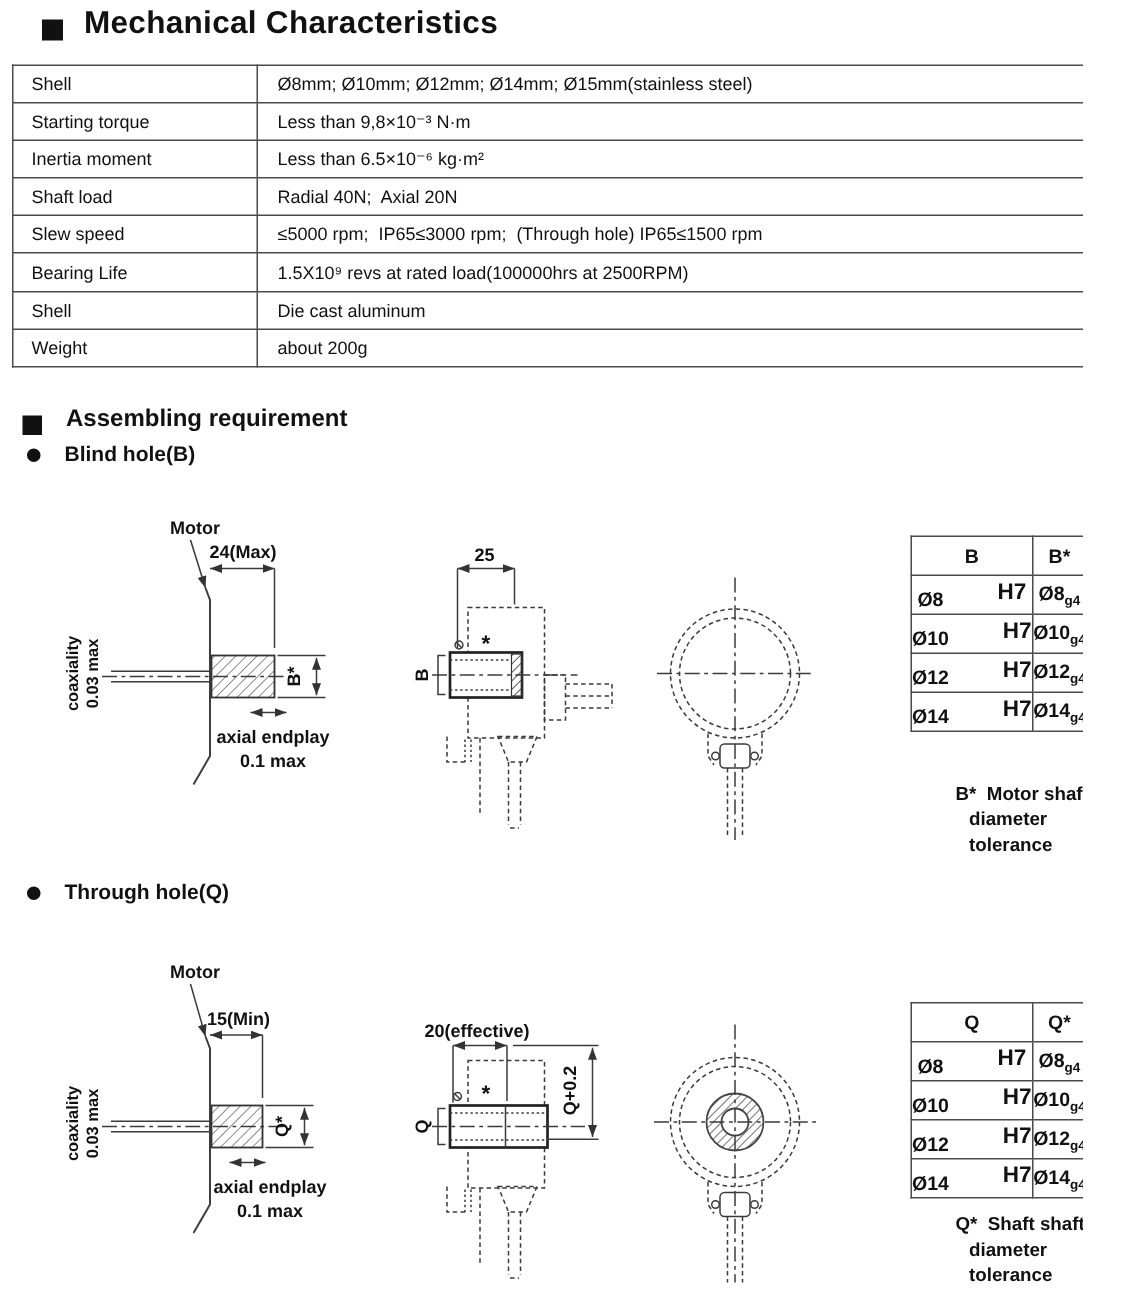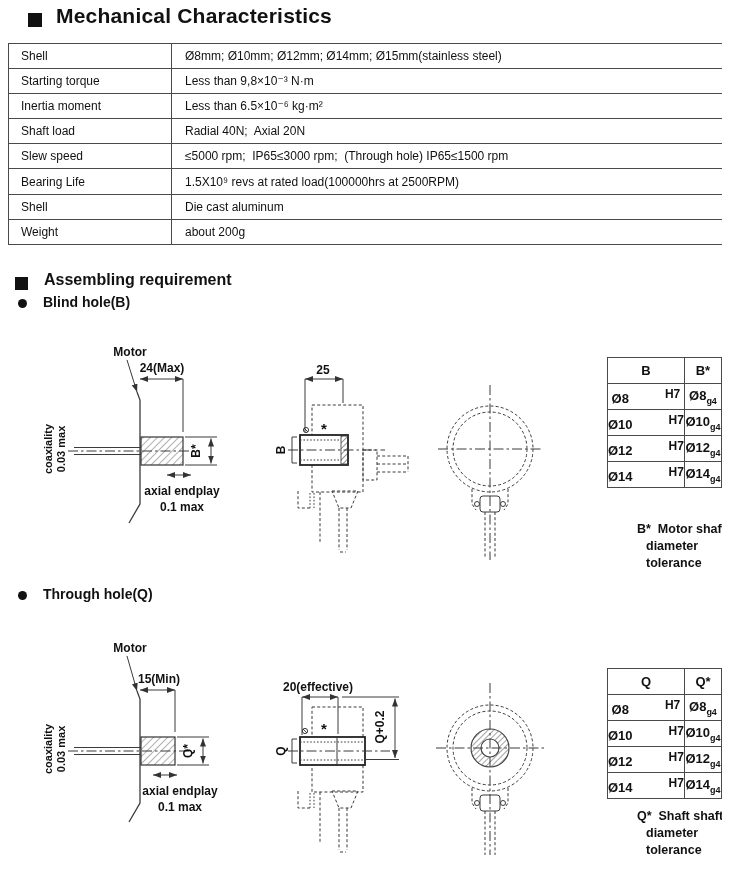--- a/index.html
+++ b/index.html
@@ -13,21 +13,21 @@
 
   .spec-table{position:absolute;left:8px;top:43px;width:727px;border-collapse:collapse;table-layout:fixed;}
   .spec-table td{border:1px solid #4a4a4a;height:24.1px;font-size:12px;color:#111;
     padding:0 0 0 12px;white-space:pre;overflow:hidden;vertical-align:middle;}
   .spec-table td.spec-label{width:150px;}
   .spec-table td.spec-value{padding-left:13px;}
 
   .tol-table{position:absolute;border-collapse:collapse;}
   .tol-table td{border:1px solid #4a4a4a;width:52px;height:25px;text-align:center;vertical-align:middle;
     font-size:13px;font-weight:600;color:#111;padding:0;}
-  .tol-table sup{font-size:12px;margin-left:36px;}
+  .tol-table sup{font-size:15px;margin-left:36px;}
   .tol-table sub{font-size:9px;text-align:center;}
   .tol-caption{position:absolute;font-size:12.5px;font-weight:600;color:#111;line-height:17px;white-space:pre;}
   .tol-caption .cap-line{margin-left:33px;}
   .tol-caption .cap-line:first-child{margin-left:0;padding-left:24px;}
 
   svg.draw{position:absolute;overflow:visible;}
   svg.draw text{font-family:"Liberation Sans","DejaVu Sans",sans-serif;font-size:12px;font-weight:600;fill:#111;}
   svg.draw text.t11{font-size:11px;}
   svg.draw text.t15{font-size:15px;}
   .ln{stroke:#3b3b3b;stroke-width:1;fill:none;}

